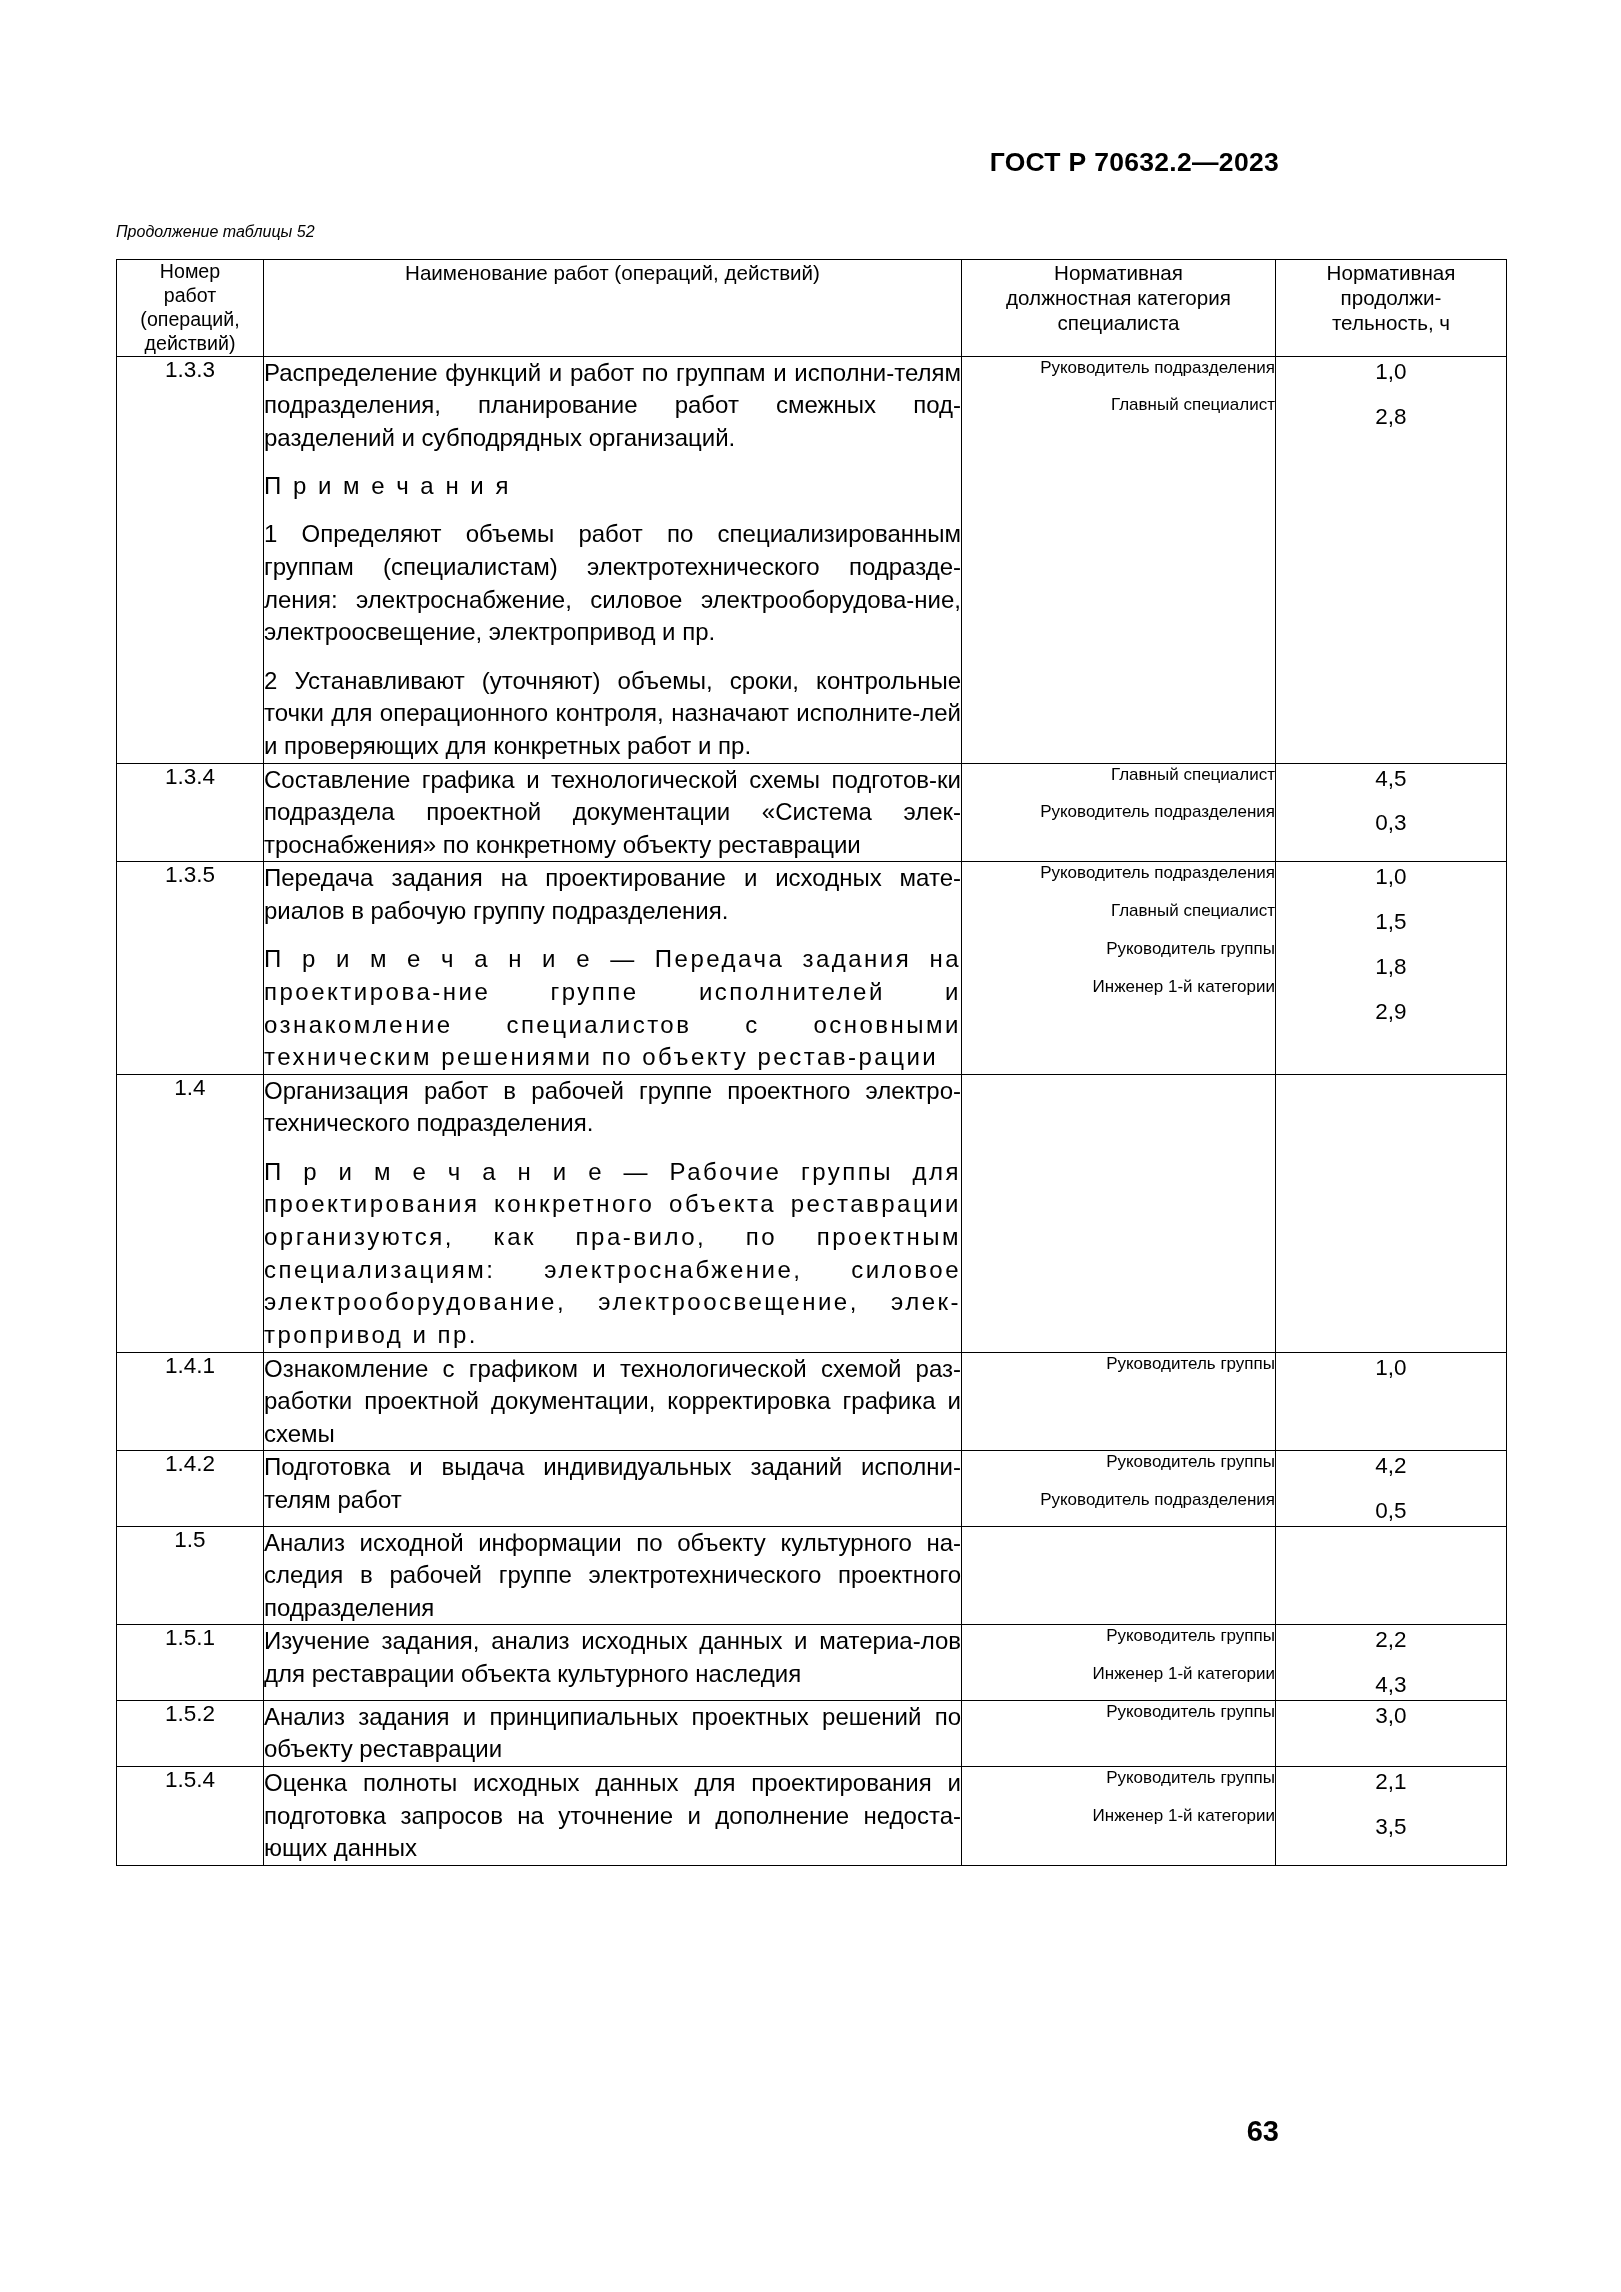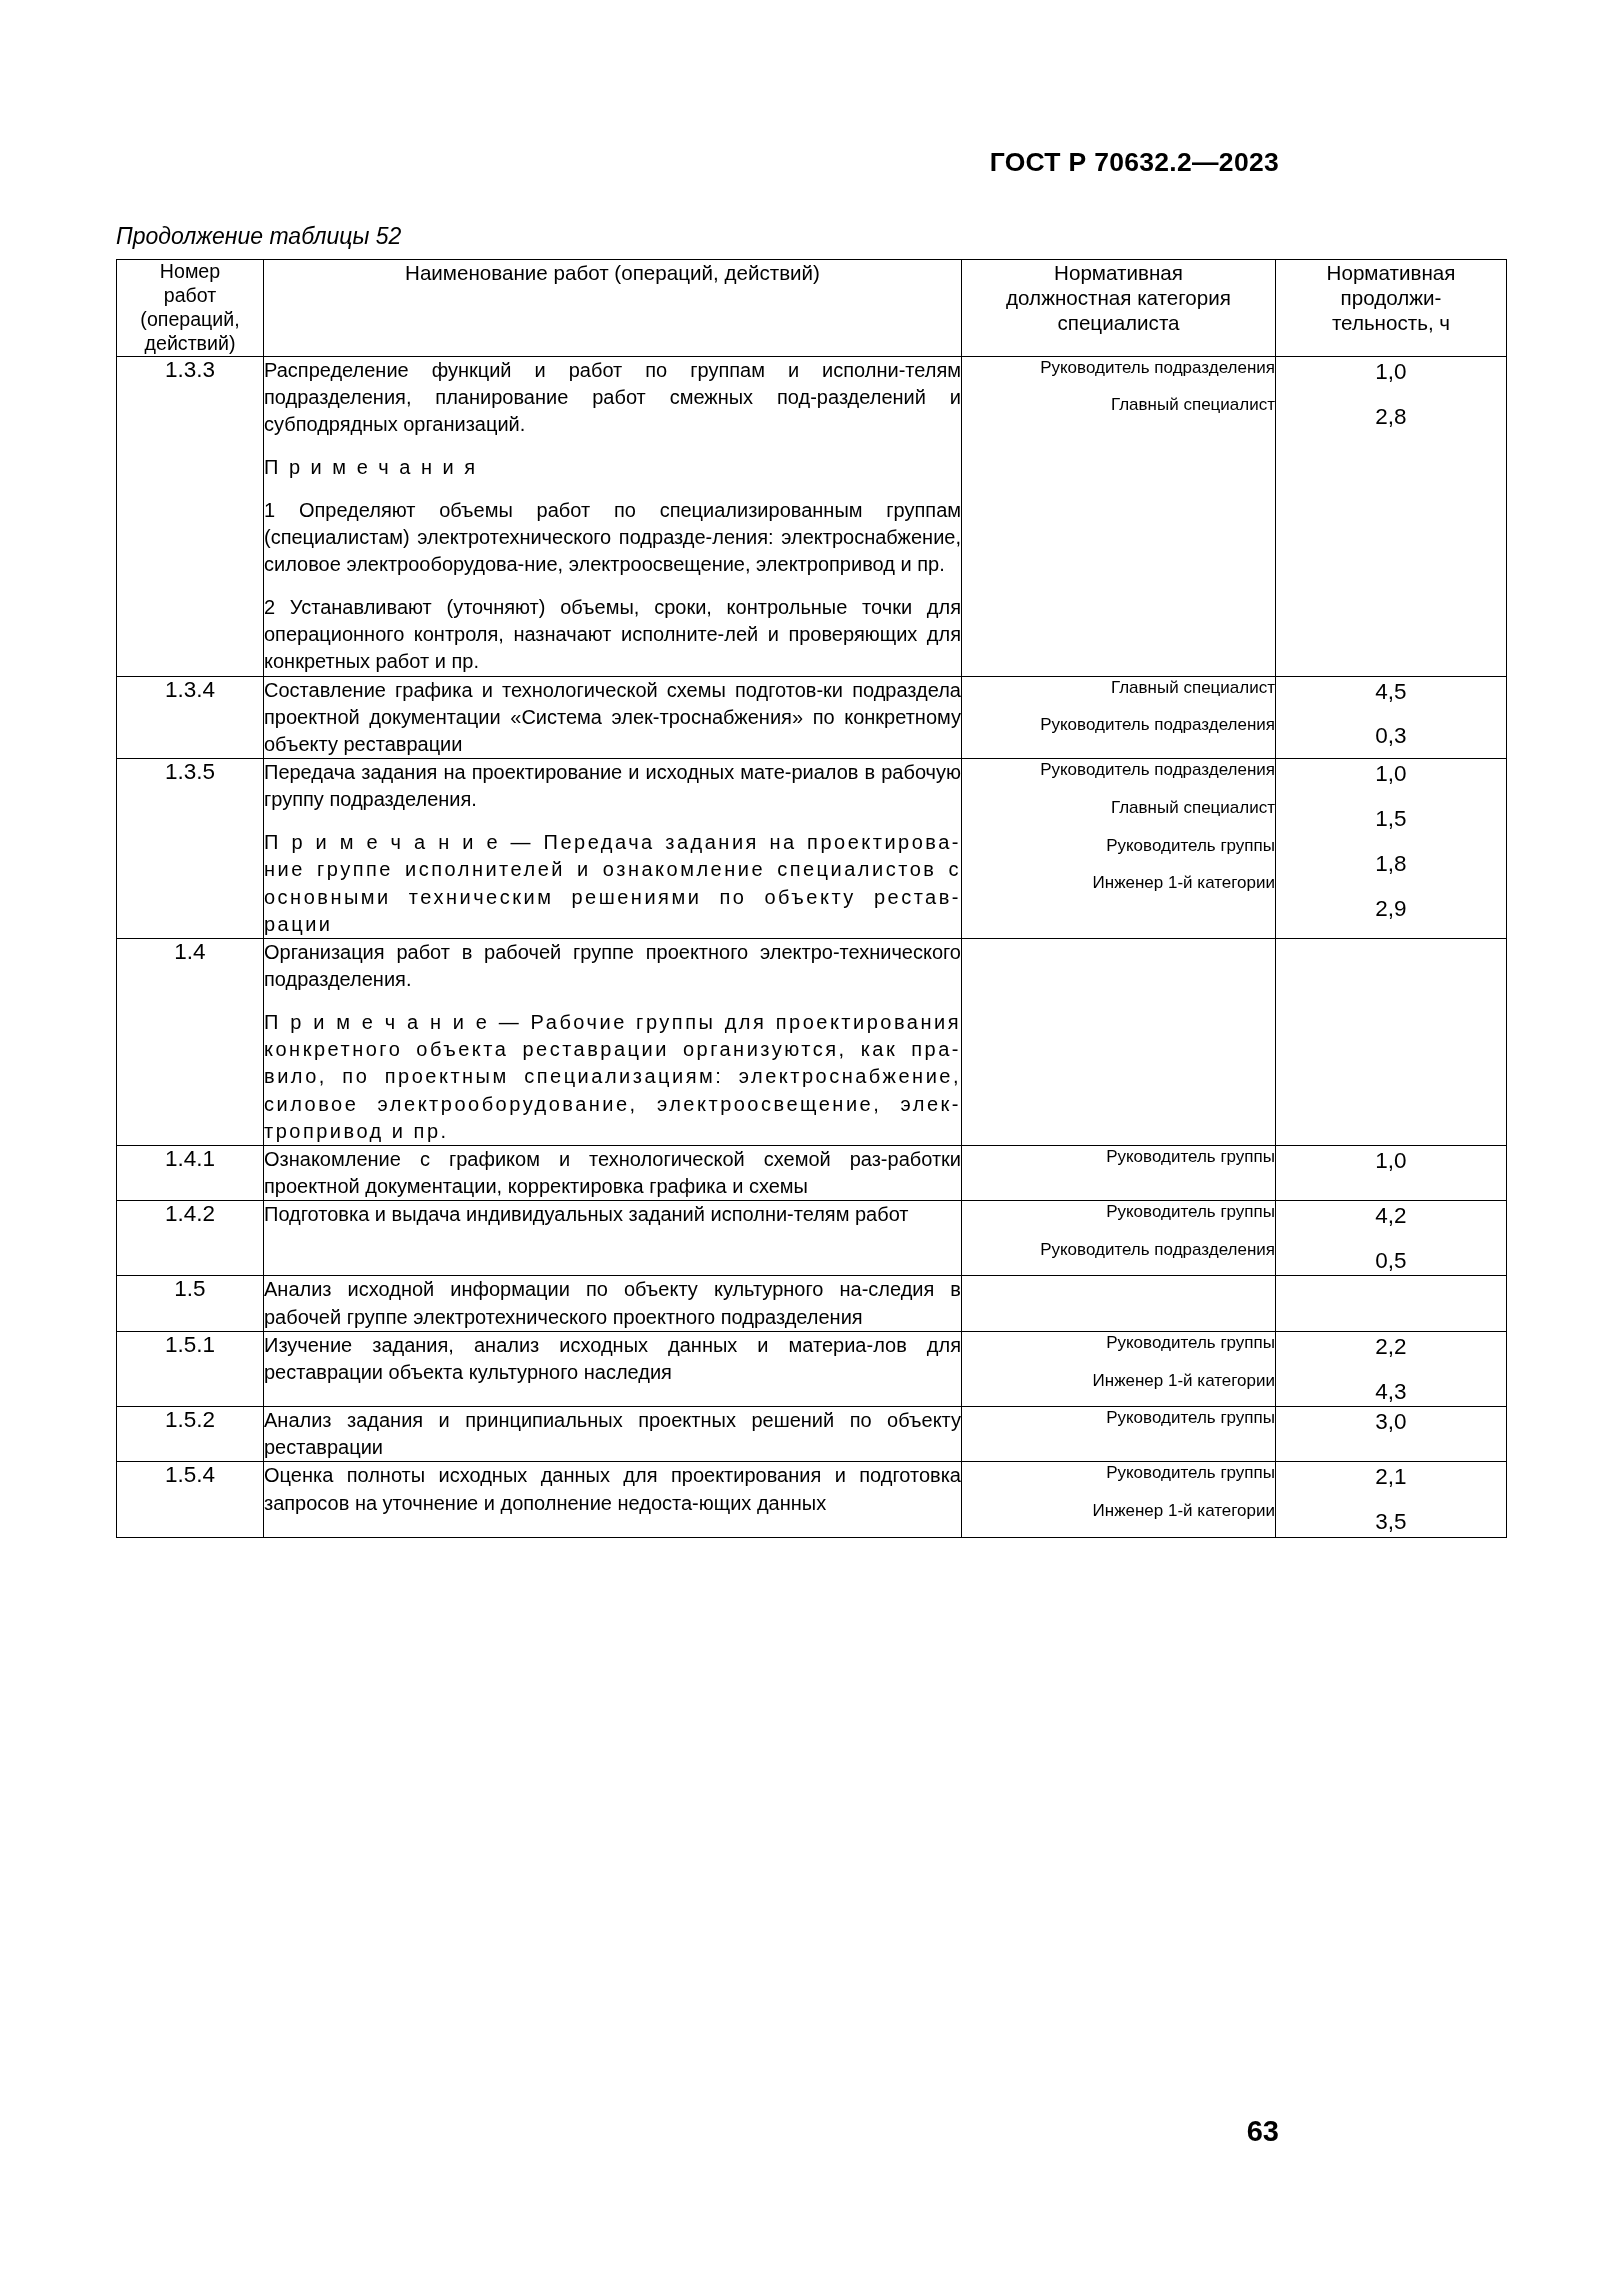--- a/index.html
+++ b/index.html
@@ -27,21 +27,21 @@
     right: 116px;
     font-size: 26.5px;
     font-weight: bold;
     letter-spacing: 0.3px;
     white-space: nowrap;
   }
   .table-caption {
     position: absolute;
     top: 223px;
     left: 116px;
-    font-size: 23px;
+    font-size: 16px;
     font-style: italic;
   }
   table.doc-table {
     position: absolute;
     top: 259px;
     left: 116px;
     width: 1390px;
     border-collapse: collapse;
     table-layout: fixed;
   }
@@ -63,21 +63,21 @@
     padding: 11.8px 7.8px 13.7px 7.8px;
     vertical-align: middle;
   }
   .th-num { font-size: 19.6px; }
   .cell-num {
     text-align: center;
     font-size: 22.5px;
     padding: 13.7px 3.9px 9.8px 3.9px;
   }
   .cell-name {
-    font-size: 20px;
+    font-size: 24px;
     line-height: 1.36;
     padding: 12.7px 15.7px 11.8px 17.6px;
     text-align: justify;
     text-justify: inter-word;
     hyphens: manual;
   }
   .cell-name p { margin: 0; }
   .cell-name p + p { margin-top: 15.7px; }
   .note-head { letter-spacing: 2.5px; }
   .cell-cat {

